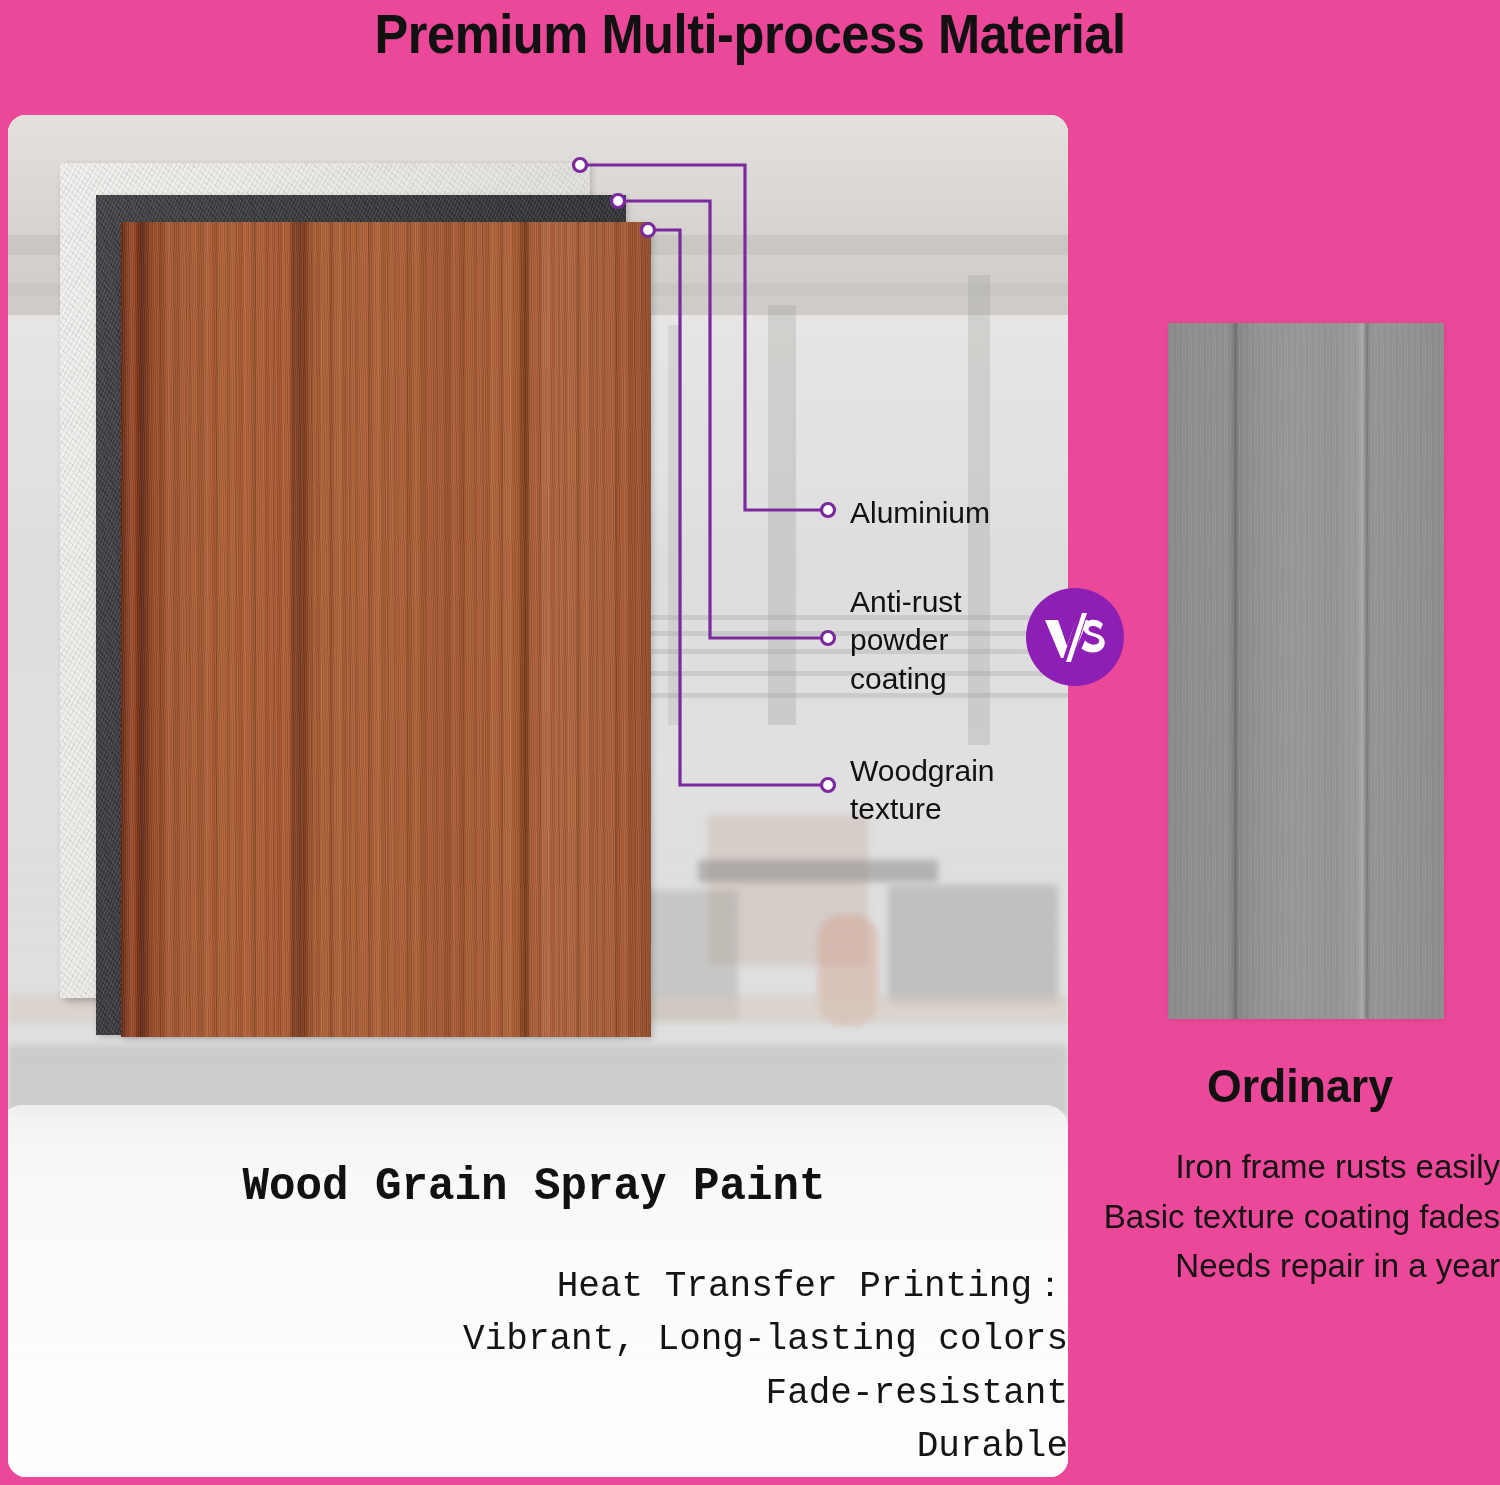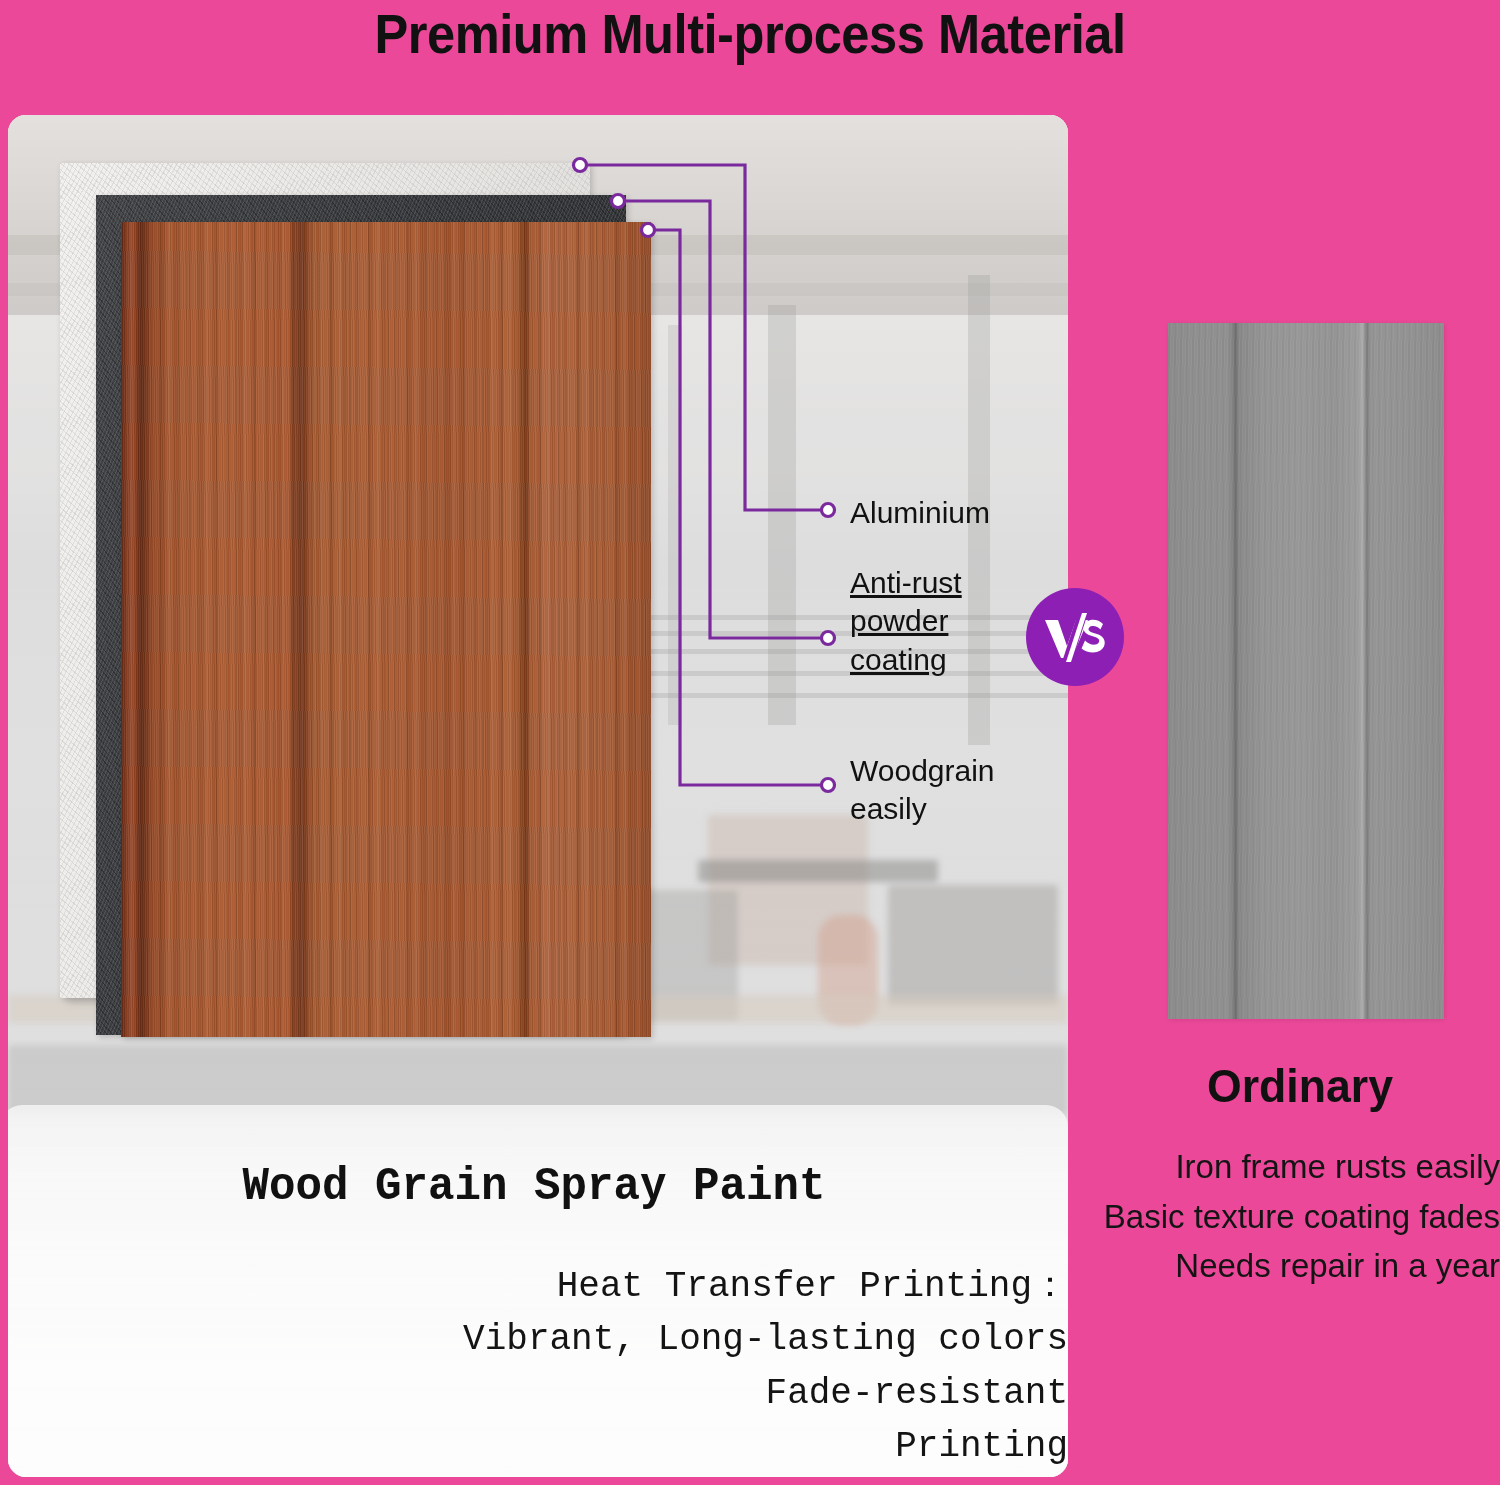--- a/index.html
+++ b/index.html
@@ -106,21 +106,21 @@
 
   
   .callout-label {
     position:absolute;
     font-size:30px;
     color:#111;
     line-height:1.28;
     white-space:pre-line;
   }
   #lbl-alu   { left:850px; top:494px; }
-  #lbl-anti  { left:850px; top:564px;text-decoration:underline; }
+  #lbl-anti  { left:850px; top:583px; }
   #lbl-wood  { left:850px; top:752px; }
 
   
   .vs-badge {
     position:absolute; left:1026px; top:588px;
     width:98px; height:98px; border-radius:50%;
     background:#8d1fb4;
     display:flex; align-items:center; justify-content:center;
     z-index:9;
   }
@@ -226,31 +226,31 @@
         <circle cx="820" cy="670" r="6.5"></circle>
       </g>
     </svg>
 
     <div class="bottom-panel">
       <div class="left-heading">Wood Grain Spray Paint</div>
       <div class="left-body">
         <div>Heat Transfer Printing：</div>
         <div>Vibrant, Long-lasting colors</div>
         <div>Fade-resistant</div>
-        <div>Printing</div>
+        <div>Durable</div>
       </div>
     </div>
   </div>
 
   <div class="callout-label" id="lbl-alu">Aluminium</div>
   <div class="callout-label" id="lbl-anti">Anti-rust
 powder
 coating</div>
   <div class="callout-label" id="lbl-wood">Woodgrain
-easily</div>
+texture</div>
 
   <div class="vs-badge">
     <svg width="68" height="52" viewBox="0 0 68 52">
       <path d="M4 9 L17 9 L26 35 L35 9 L47 9 L31 47 L20 47 Z" fill="#ffffff"></path>
       <path d="M62 13 C58 8.5 50.5 7.5 46 10.5 C41 13.8 41.2 20.5 46.5 23.2
                C50 25 55.5 25.8 57.5 28 C59.2 29.9 57.6 33.2 54.6 33.6
                C50.5 34.2 46.8 32.2 44 29.4 L40.5 37.4 C45.5 41.6 54 42.8 59.4 39.5
                C65.4 35.8 65.2 27.5 59 24.3 C55.2 22.3 49.6 21.8 48 19.6
                C46.8 17.9 48.2 15.3 51 15 C54.4 14.6 57.4 16.2 59.4 18.4 Z" fill="#ffffff"></path>
       <path d="M37 2 L47 2 L31 51 L21 51 Z" fill="#8d1fb4"></path>

